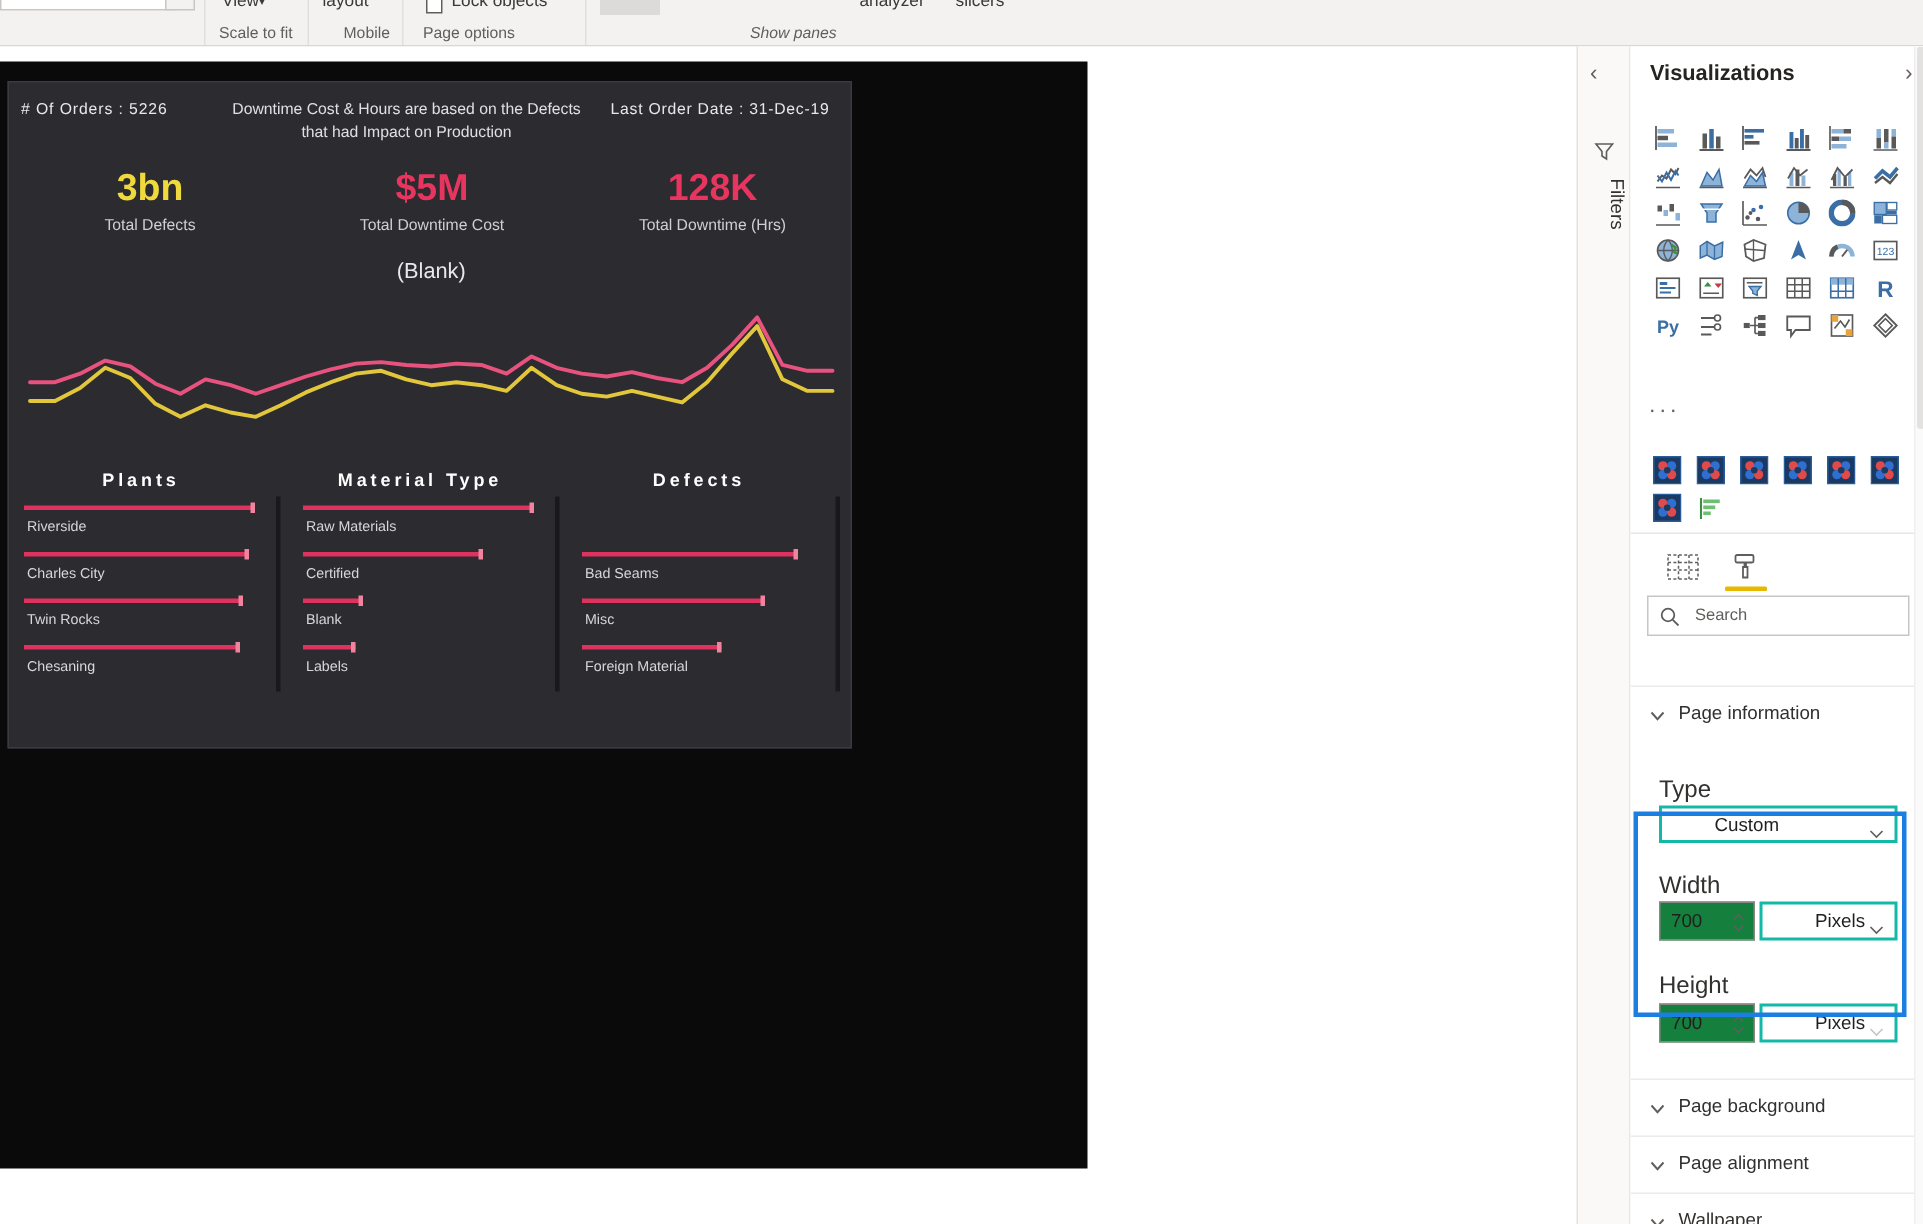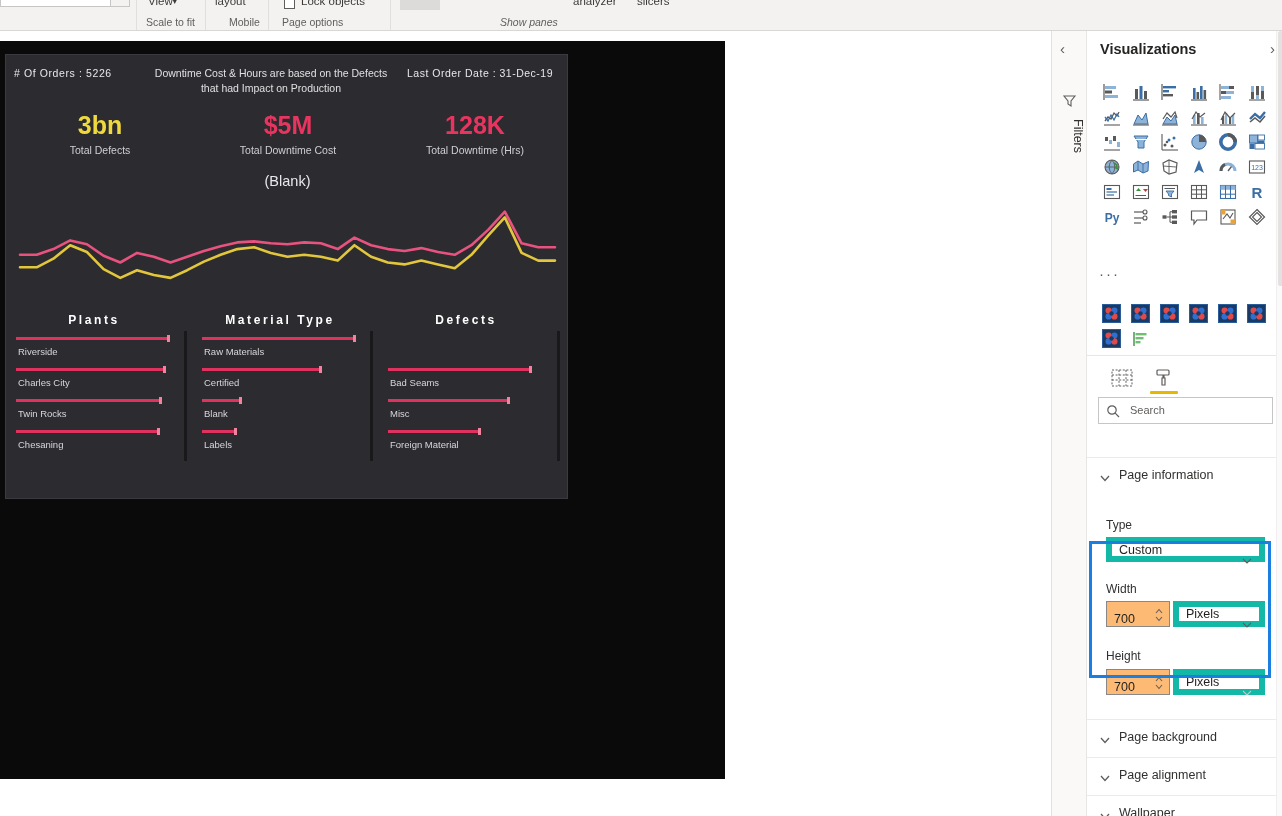--- a/index.html
+++ b/index.html
@@ -194,33 +194,33 @@
   .acc-top-border {
     position: absolute; left: 0; top: 0; width: 196px; height: 1px; background: #eceaea;
   }
   .acc-chev { position: absolute; left: 12px; top: 13px; width: 12px; height: 12px; }
   .acc-label {
     position: absolute; left: 32px; top: 11px; font-size: 12.5px; color: #323130;
   }
 
   .pagesize-body { position: absolute; left: 0; top: 0; width: 196px; }
   .field-label {
-    position: absolute; font-size: 12px; color: #323130;
+    position: absolute; font-size: 16px; color: #323130;
   }
   .sel-box {
-    position: absolute; background: #ffffff; border: 6px solid #14b8a6;
-    display: flex; align-items: center;
+    position: absolute; background: #ffffff; border: 2px solid #14b8a6;
+    display: flex; align-items: center; padding-left: 28px;
   }
   .sel-text { font-size: 12.5px; color: #201f1e; padding-left: 7px; }
   .sel-chev {
     position: absolute; right: 7px; top: 8px; width: 10px; height: 8px;
   }
   .num-box {
-    position: absolute; background: #fdba74; border: 1px solid #8a8886;
-    display: flex; align-items: flex-end;
+    position: absolute; background: #15803d; border: 1px solid #8a8886;
+    display: flex; align-items: center;
   }
   .num-text { font-size: 12.5px; color: #201f1e; padding-left: 7px; }
   .spinner {
     position: absolute; right: 5px; top: 4px; width: 10px; height: 18px;
   }
   .highlight-box {
     position: absolute; left: 1089px; top: 541px; width: 182px; height: 137px;
     border: 3px solid #1a7fe0; pointer-events: none; z-index: 30;
   }
 

